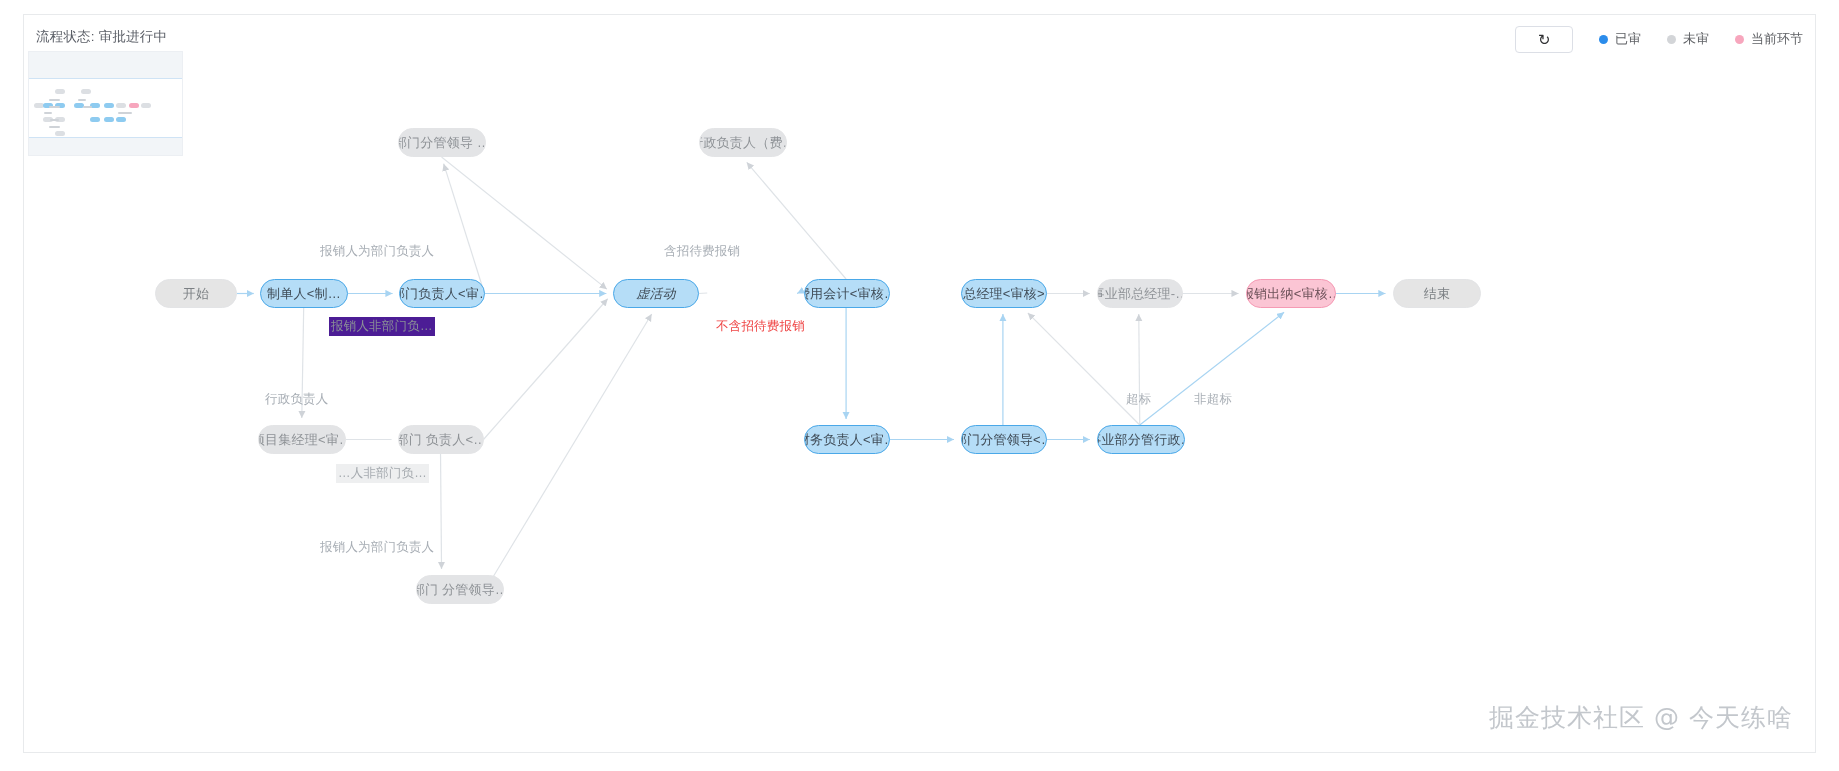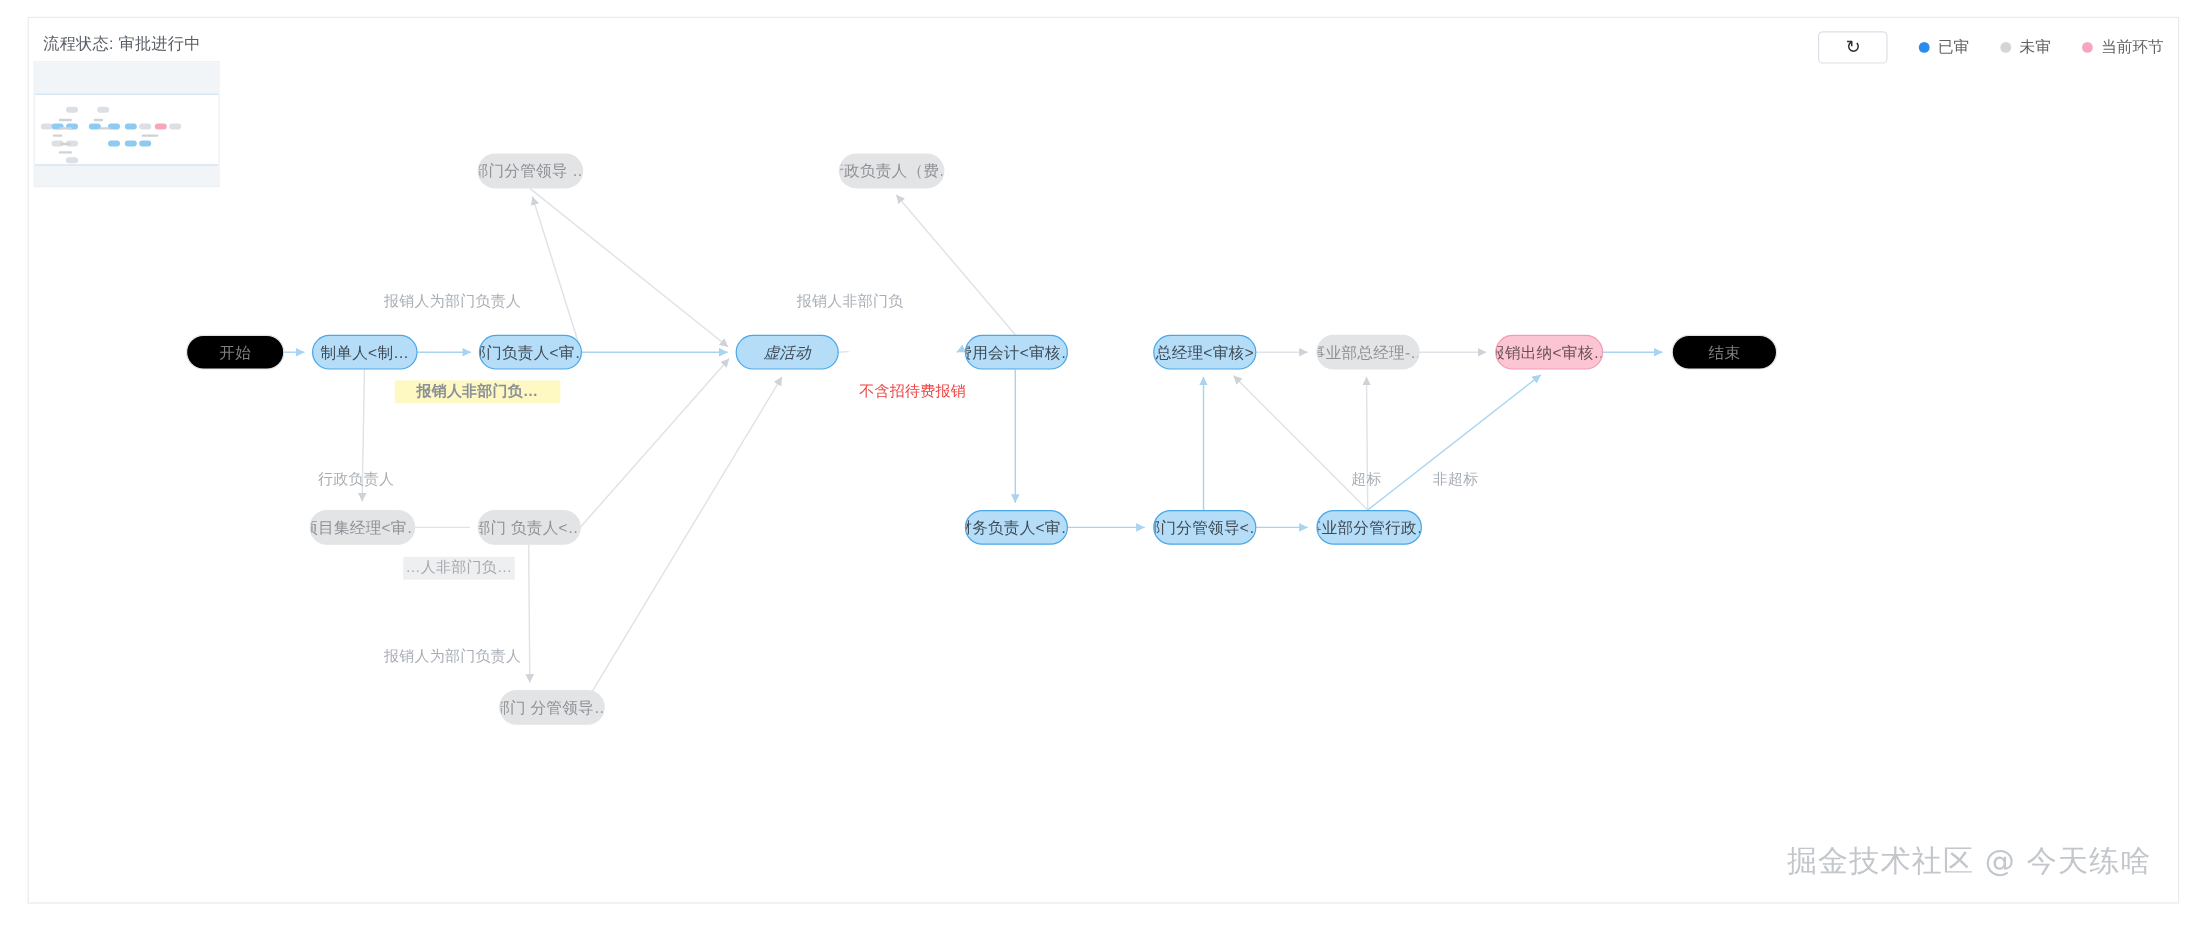--- a/index.html
+++ b/index.html
@@ -153,40 +153,39 @@
     background: #e3e4e6;
     border: 1px solid #e3e4e6;
     color: #8e9296;
   }
   .node.current {
     background: #fbc5d4;
     border: 1px solid #f59ab4;
     color: #6b5058;
   }
   .node.terminal {
-    background: #000000;
+    background: #e5e5e5;
     border: 1px solid #e3e4e6;
     color: #7c8084;
   }
   
   .elabel {
     position: absolute;
     font-size: 12.5px;
     color: #a8aeb5;
     white-space: nowrap;
     letter-spacing: .2px;
     margin-top: 34px;
   }
   .elabel.dark { color: #ef4444; }
   .elabel.onnode {
-    background: #fef9c3;
+    background: #4c1d95;
     color: #8a9096;
-    padding: 1px 18px;
+    padding: 1px 2px;
     z-index: 5;
-    font-weight: bold;
   }
   .elabel.onnode-gray {
     background: #eeeff0;
     color: #a4a9ae;
     padding: 1px 2px;
     z-index: 5;
   }
   
   .watermark {
     position: absolute;
@@ -342,21 +341,21 @@
           </div>
           <div class="node done" style="left: 1073px; top: 374px; width: 88px;">
             <span>事业部分管行政…</span>
           </div>
           <div class="node pending" style="left: 392px; top: 524px; width: 88px;">
             <span>部门 分管领导…</span>
           </div>
         </div>
       <div id="label-layer">
           <div class="elabel" style="left: 296px; top: 158px;">报销人为部门负责人</div>
-          <div class="elabel" style="left: 640px; top: 158px;">报销人非部门负</div>
+          <div class="elabel" style="left: 640px; top: 158px;">含招待费报销</div>
           <div class="elabel dark" style="left: 692px; top: 233px;">不含招待费报销</div>
           <div class="elabel onnode" style="left: 305px; top: 232px;">报销人非部门负…</div>
           <div class="elabel" style="left: 241px; top: 306px;">行政负责人</div>
           <div class="elabel onnode-gray" style="left: 312px; top: 379px;">…人非部门负…</div>
           <div class="elabel" style="left: 1102px; top: 306px;">超标</div>
           <div class="elabel" style="left: 1170px; top: 306px;">非超标</div>
           <div class="elabel" style="left: 296px; top: 454px;">报销人为部门负责人</div>
         </div>
     </div>
 

